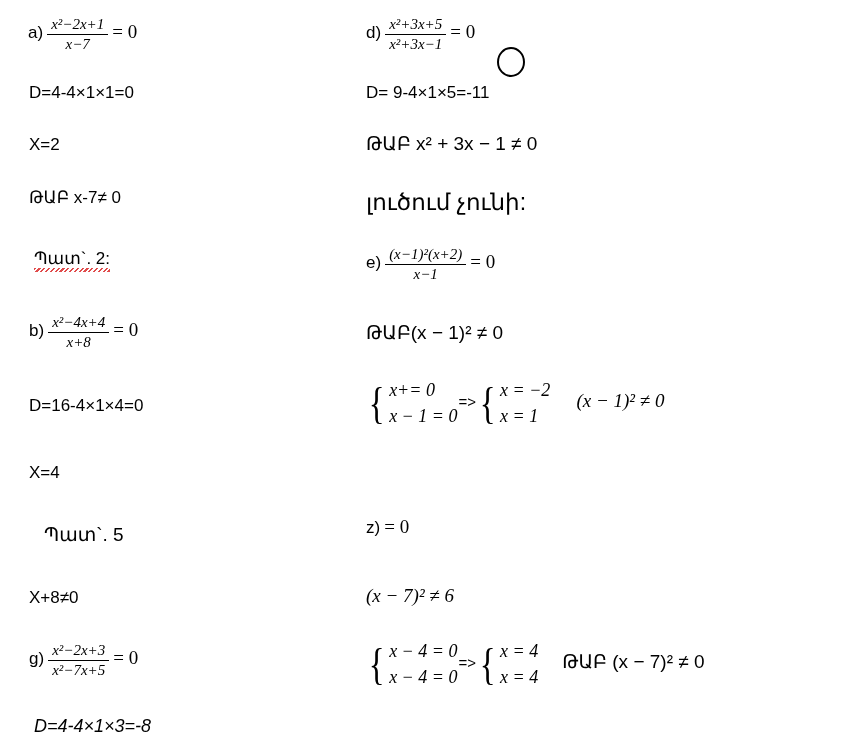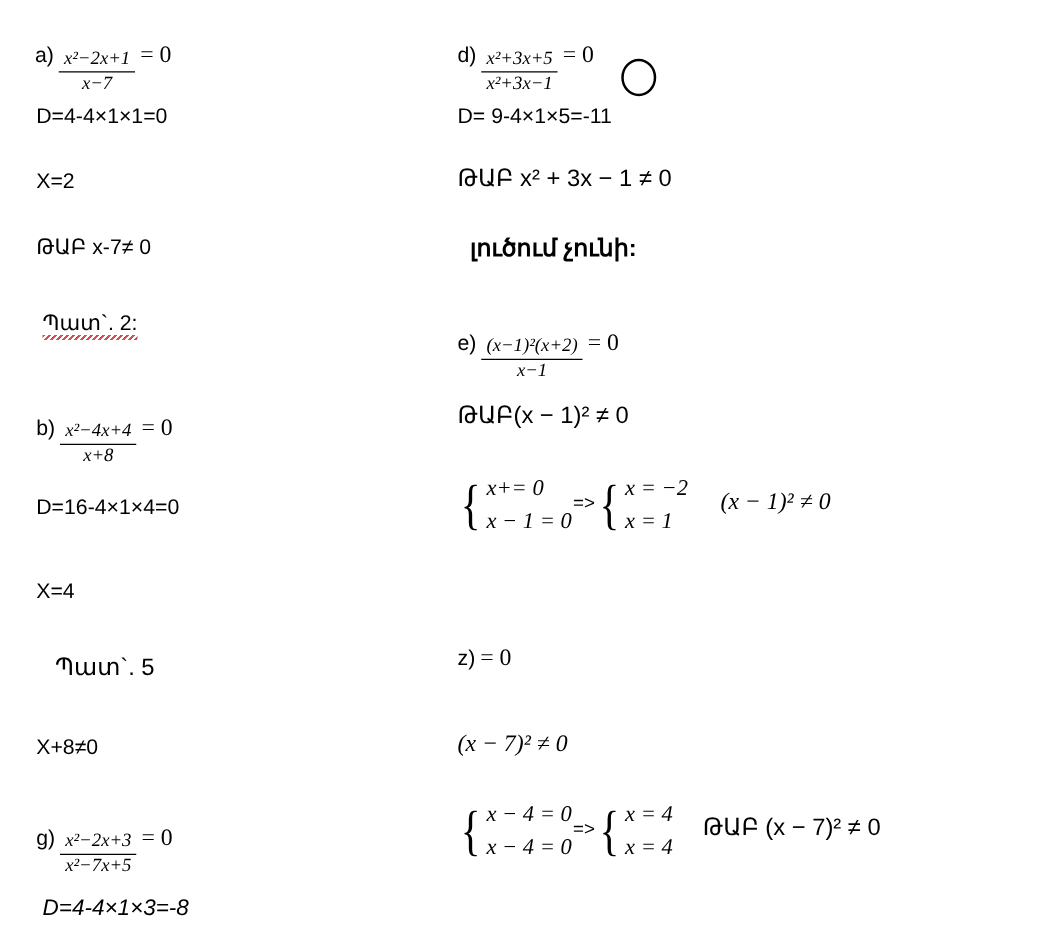--- a/index.html
+++ b/index.html
@@ -50,21 +50,20 @@
     vertical-align: middle;
     text-align: center;
     font-style: italic;
     font-family: "Liberation Serif", serif;
   }
   .frac .num {
     display: block;
     padding: 0 4px 1px 4px;
     border-bottom: 1.3px solid #000;
     font-size: 15px;
-    margin-top: 23px;
   }
   .frac .den {
     display: block;
     padding: 1px 4px 0 4px;
     font-size: 15px;
   }
   .eq {
     font-style: normal;
     font-family: "Liberation Serif", serif;
     font-size: 19px;
@@ -186,21 +185,21 @@
     </span>
     <span class="eq">= 0</span>
   </div>
 
   <div class="circle-mark" style="left:497px; top:47px;"></div>
 
   <div class="item txt" style="left:366px; top:83px;">D= 9-4×1×5=-11</div>
 
   <div class="item arm" style="left:366px; top:133px; font-size:19px;">ԹԱԲ x² + 3x − 1 ≠ 0</div>
 
-  <div class="item arm" style="left:376px; top:189px; font-size:19px;font-weight:bold;">լուծում չունի:</div>
+  <div class="item arm" style="left:366px; top:189px; font-size:23px;">լուծում չունի:</div>
 
   <div class="item" style="left:366px; top:246px;">
     <span class="label">e)</span>
     <span class="frac">
       <span class="num">(x−1)²(x+2)</span>
       <span class="den">x−1</span>
     </span>
     <span class="eq">= 0</span>
   </div>
 
@@ -221,21 +220,21 @@
       </span>
     </span>
     <span class="math" style="margin-left:22px;text-align:center;">(x − 1)² ≠ 0</span>
   </div>
 
   <div class="item" style="left:366px; top:516px;">
     <span class="label">z)</span>
     <span class="eq">= 0</span>
   </div>
 
-  <div class="item math" style="left:366px; top:585px;">(x − 7)² ≠ 0</div>
+  <div class="item math" style="left:366px; top:585px;">(x − 7)² ≠ 6</div>
 
   <div class="item" style="left:366px; top:638px;">
     <span class="system">
       <span class="brace">{</span>
       <span class="rows">
         <span>x − 4 = 0</span>
         <span>x − 4 = 0</span>
       </span>
     </span><span class="arrow">=&gt;</span><span class="system">
       <span class="brace">{</span>

